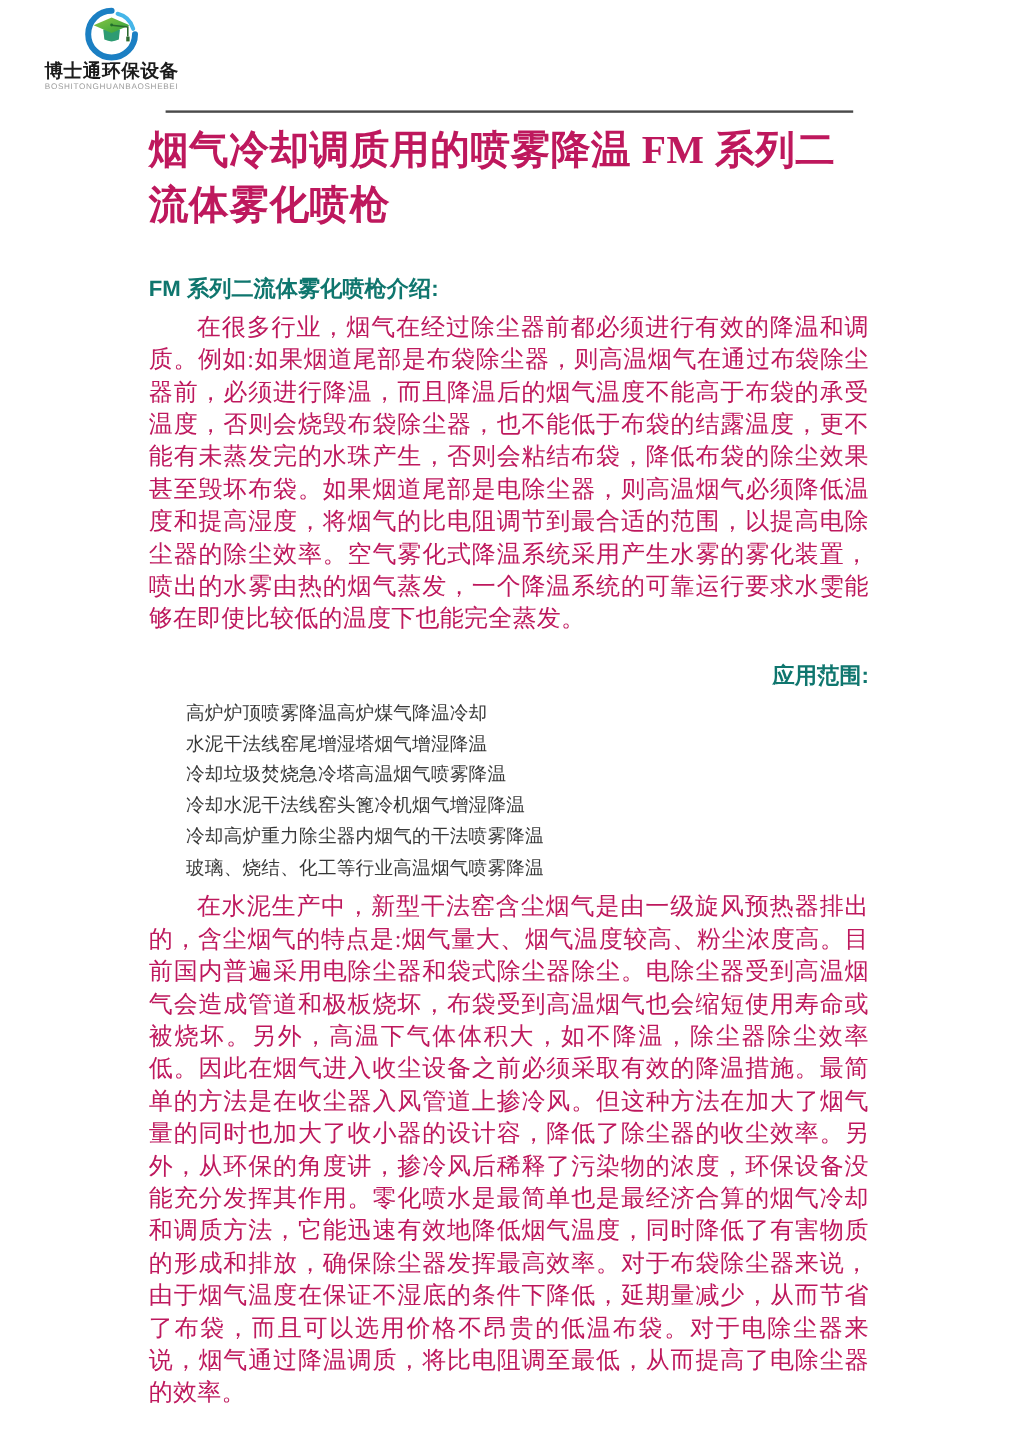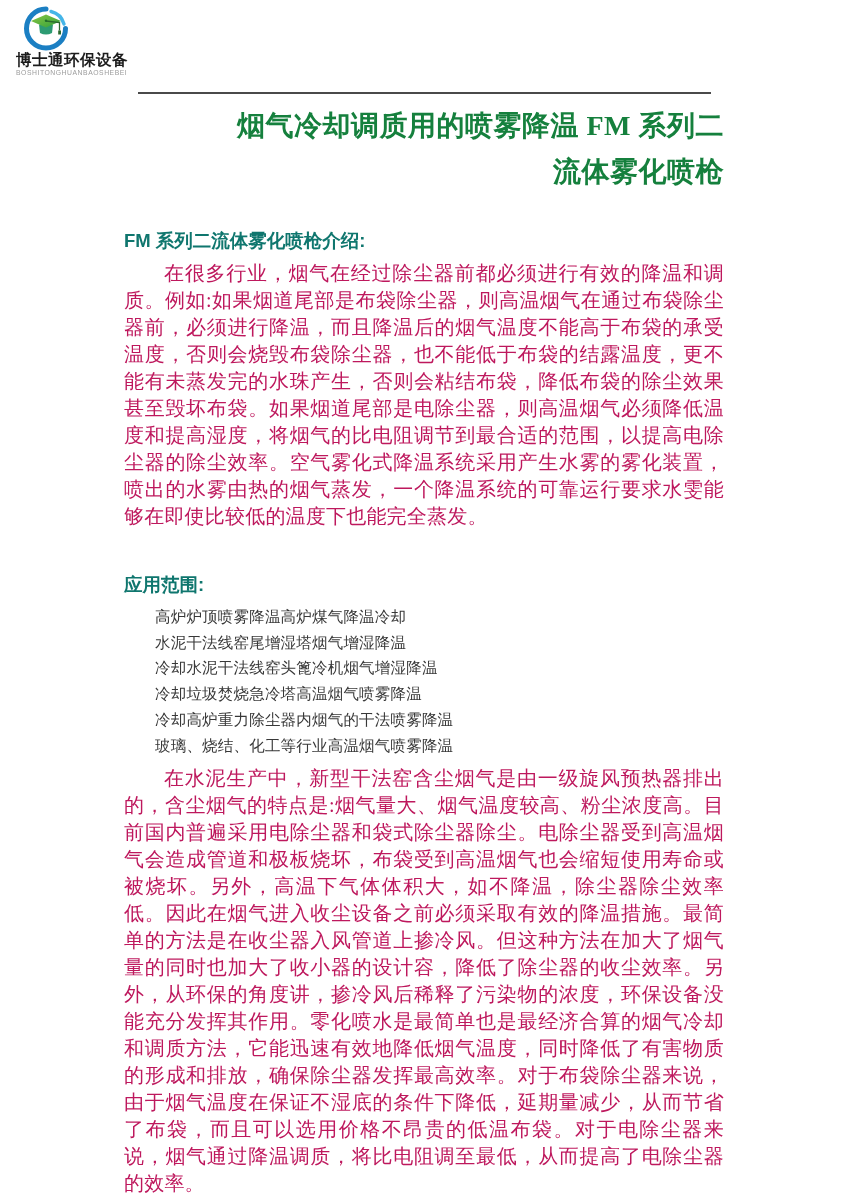--- a/index.html
+++ b/index.html
@@ -9,24 +9,24 @@
     background: #ffffff;
     font-family: "Liberation Serif", "DejaVu Serif", serif;
     overflow: hidden;
   }
 
   
   .header { position: relative; height: 100px; }
 
   .logo {
     position: absolute;
-    left: 16px;
+    left: 32px;
     top: 5px;
     width: 122px;
-    text-align: left;
+    text-align: center;
   }
   .logo-icon-wrap { height: 47px; }
   .brand-name {
     font-family: "Liberation Sans", "DejaVu Sans", sans-serif;
     font-weight: 800;
     font-size: 15.5px;
     line-height: 16px;
     letter-spacing: 0.5px;
     color: #1c1c1c;
     white-space: nowrap;
@@ -49,38 +49,38 @@
   }
 
   
   .content {
     width: 600px;
     margin-left: 124px;
   }
 
   .page-title {
     margin: 3px 0 0 0;
-    text-align: right;
+    text-align: left;
     font-weight: 700;
-    font-size: 28px;
+    font-size: 33px;
     line-height: 46px;
-    color: #15803d;
+    color: #be185d;
     letter-spacing: 0.5px;
   }
 
   .section-heading {
     font-family: "Liberation Sans", "DejaVu Sans", sans-serif;
     font-weight: 700;
     font-size: 18.5px;
     line-height: 25px;
     color: #0f766e;
     margin: 0;
   }
   .sh-intro   { margin-top: 33px; }
-  .sh-apps    { margin-top: 42px; }
+  .sh-apps    { margin-top: 20px; text-align: right; }
   .sh-cement  { margin-top: 38px; }
 
   .body-para {
     margin: 7px 0 0 0;
     font-size: 20px;
     line-height: 27px;
     color: #be185d;
     text-align: justify;
     text-indent: 2em;
     letter-spacing: 0.2px;
@@ -131,21 +131,21 @@
 
   <h1 class="page-title"><span>烟气冷却调质用的喷雾降温 FM 系列二</span><br><span>流体雾化喷枪</span></h1>
 
   <h2 class="section-heading sh-intro">FM 系列二流体雾化喷枪介绍:</h2>
   <p class="body-para">在很多行业，烟气在经过除尘器前都必须进行有效的降温和调质。例如:如果烟道尾部是布袋除尘器，则高温烟气在通过布袋除尘器前，必须进行降温，而且降温后的烟气温度不能高于布袋的承受温度，否则会烧毁布袋除尘器，也不能低于布袋的结露温度，更不能有未蒸发完的水珠产生，否则会粘结布袋，降低布袋的除尘效果甚至毁坏布袋。如果烟道尾部是电除尘器，则高温烟气必须降低温度和提高湿度，将烟气的比电阻调节到最合适的范围，以提高电除尘器的除尘效率。空气雾化式降温系统采用产生水雾的雾化装置，喷出的水雾由热的烟气蒸发，一个降温系统的可靠运行要求水雯能够在即使比较低的温度下也能完全蒸发。</p>
 
   <h2 class="section-heading sh-apps">应用范围:</h2>
   <ul class="app-list">
     <li>高炉炉顶喷雾降温高炉煤气降温冷却</li>
     <li>水泥干法线窑尾增湿塔烟气增湿降温</li>
+    <li>冷却垃圾焚烧急冷塔高温烟气喷雾降温</li>
     <li>冷却水泥干法线窑头篦冷机烟气增湿降温</li>
-    <li>冷却垃圾焚烧急冷塔高温烟气喷雾降温</li>
     <li>冷却高炉重力除尘器内烟气的干法喷雾降温</li>
     <li>玻璃、烧结、化工等行业高温烟气喷雾降温</li>
   </ul>
 
   <p class="body-para">在水泥生产中，新型干法窑含尘烟气是由一级旋风预热器排出的，含尘烟气的特点是:烟气量大、烟气温度较高、粉尘浓度高。目前国内普遍采用电除尘器和袋式除尘器除尘。电除尘器受到高温烟气会造成管道和极板烧坏，布袋受到高温烟气也会缩短使用寿命或被烧坏。另外，高温下气体体积大，如不降温，除尘器除尘效率低。因此在烟气进入收尘设备之前必须采取有效的降温措施。最简单的方法是在收尘器入风管道上掺冷风。但这种方法在加大了烟气量的同时也加大了收小器的设计容，降低了除尘器的收尘效率。另外，从环保的角度讲，掺冷风后稀释了污染物的浓度，环保设备没能充分发挥其作用。零化喷水是最简单也是最经济合算的烟气冷却和调质方法，它能迅速有效地降低烟气温度，同时降低了有害物质的形成和排放，确保除尘器发挥最高效率。对于布袋除尘器来说，由于烟气温度在保证不湿底的条件下降低，延期量减少，从而节省了布袋，而且可以选用价格不昂贵的低温布袋。对于电除尘器来说，烟气通过降温调质，将比电阻调至最低，从而提高了电除尘器的效率。</p>
 
 </div>
 
 </body></html>

